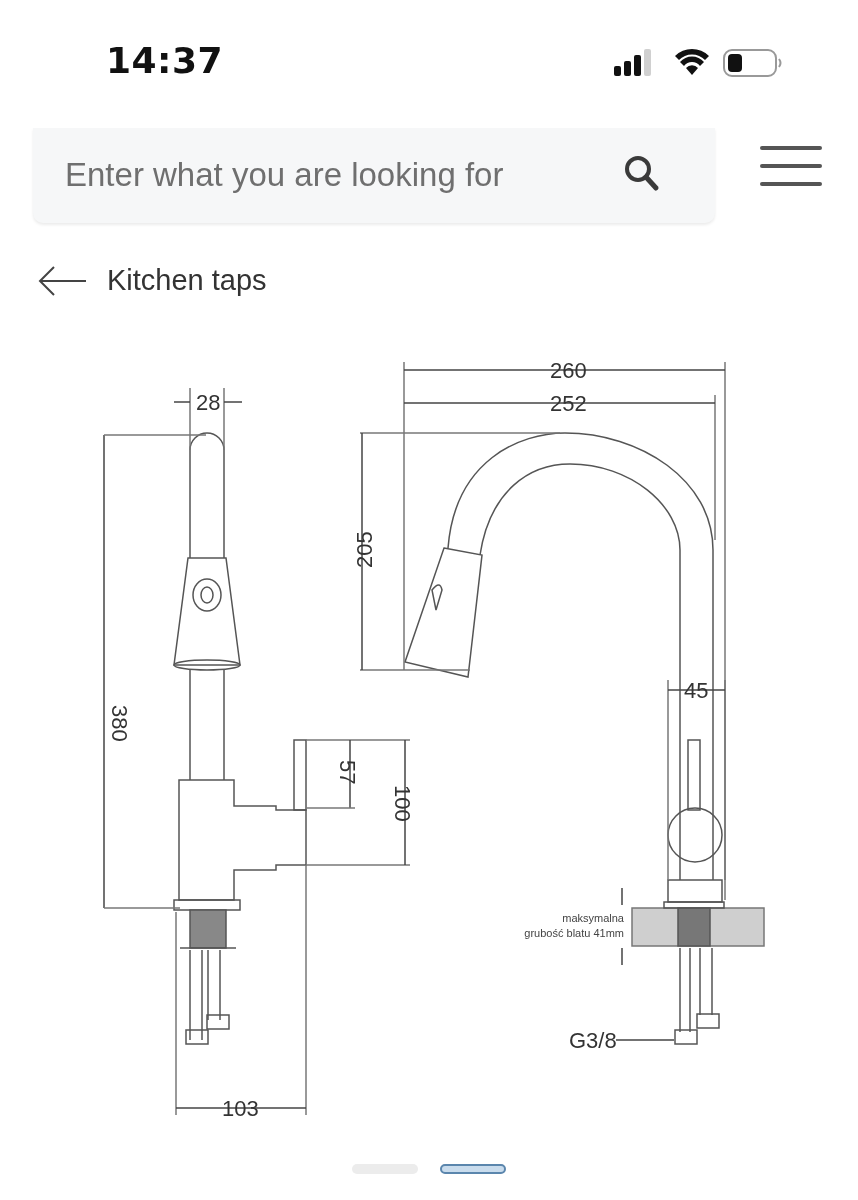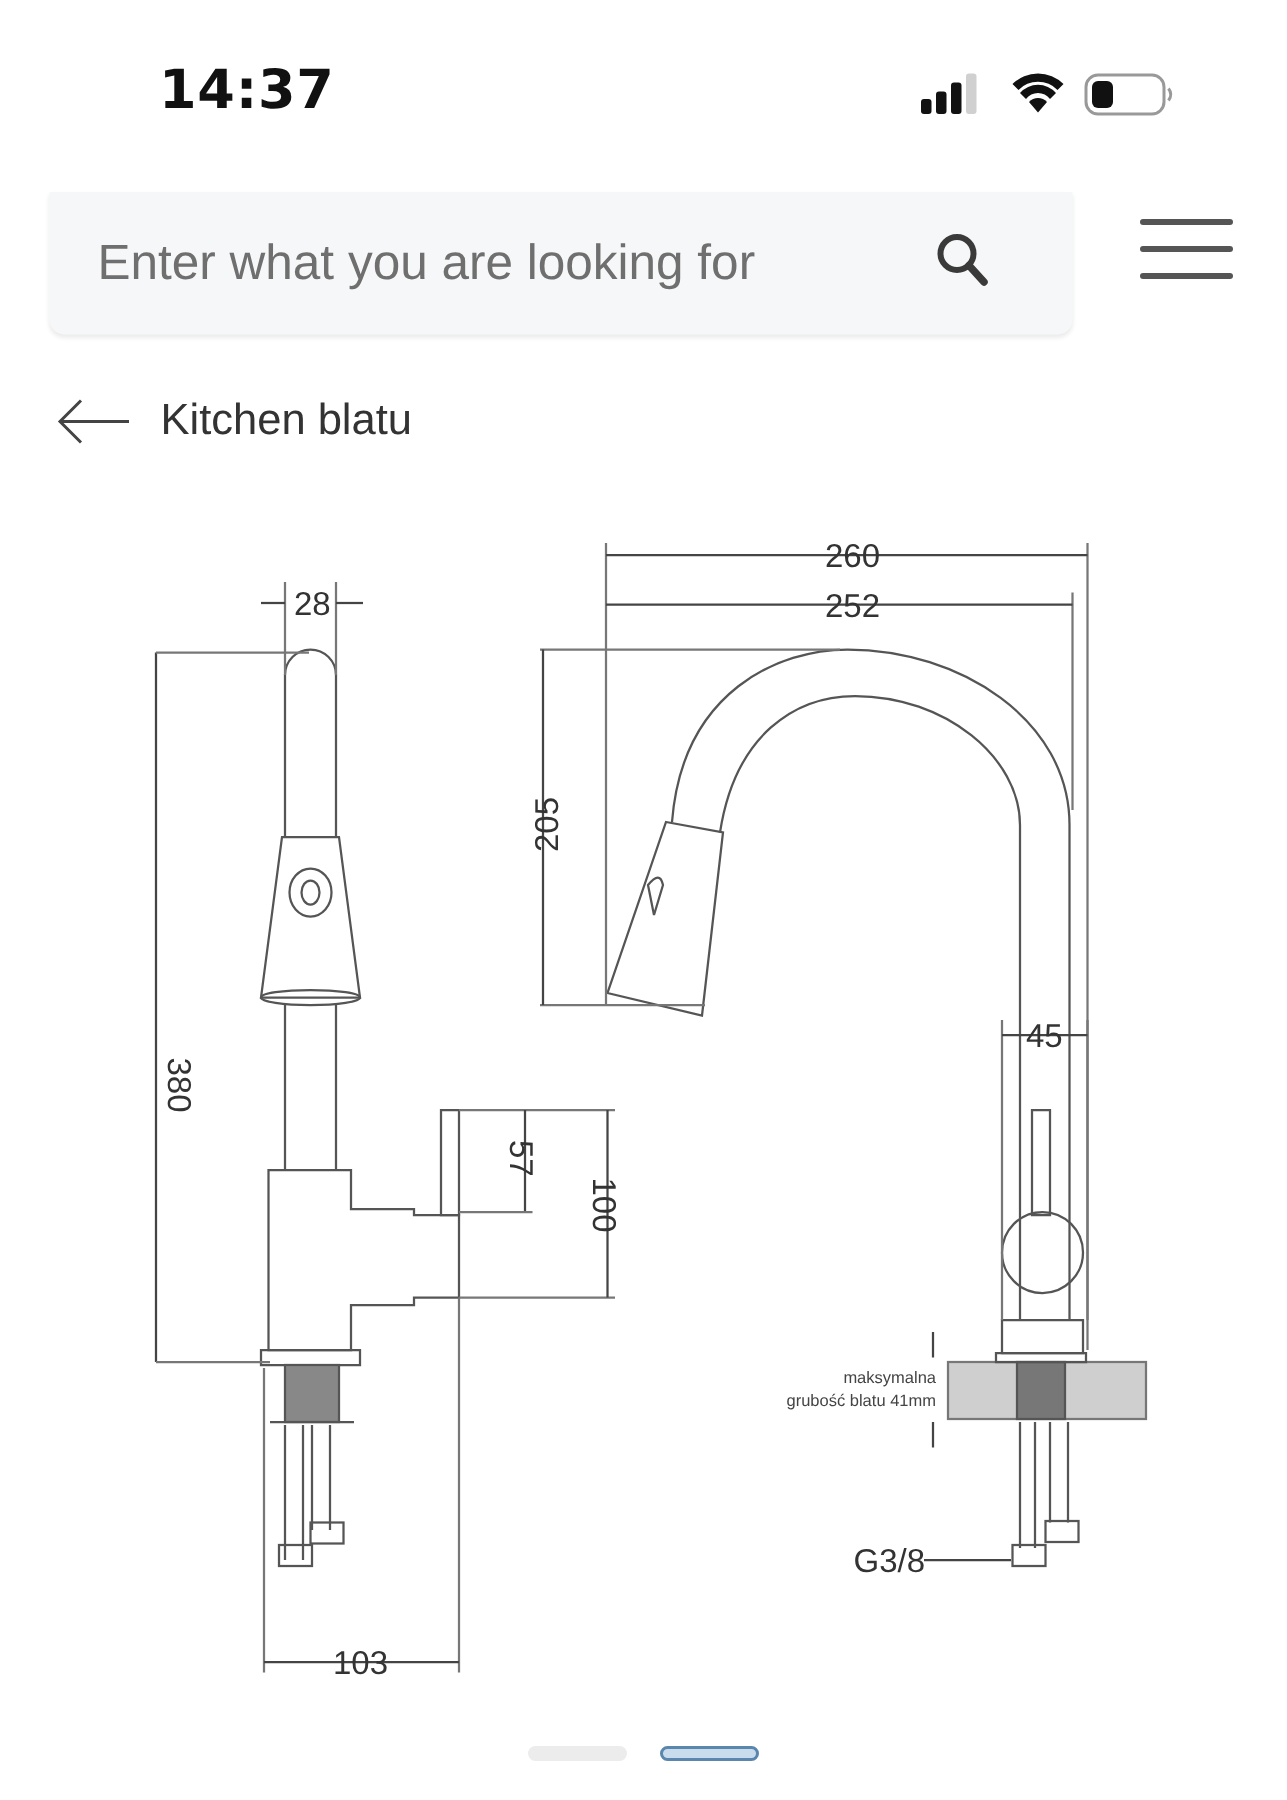--- a/index.html
+++ b/index.html
@@ -61,21 +61,21 @@
   <span></span>
     <span></span>
     <span></span>
 </div>
 
 <div class="back-row">
   <svg class="back-icon" viewBox="0 0 52 34">
     <line x1="4" y1="17" x2="50" y2="17" stroke="#444" stroke-width="2"></line>
     <polyline points="18,3 4,17 18,31" fill="none" stroke="#444" stroke-width="2"></polyline>
   </svg>
-  <div class="back-label">Kitchen blatu</div>
+  <div class="back-label">Kitchen taps</div>
 </div>
 
 <svg class="drawing" viewBox="0 0 858 800">
   <g stroke="#555" stroke-width="1.5" fill="none">
 
     <path d="M190 218 L190 110 A17 17 0 0 1 224 110 L224 218"></path>
     <path d="M188 218 L226 218 L240 325 L174 325 Z"></path>
     <ellipse cx="207" cy="255" rx="14" ry="16"></ellipse>
     <ellipse cx="207" cy="255" rx="6" ry="8"></ellipse>
     <ellipse cx="207" cy="325" rx="33" ry="5"></ellipse>

